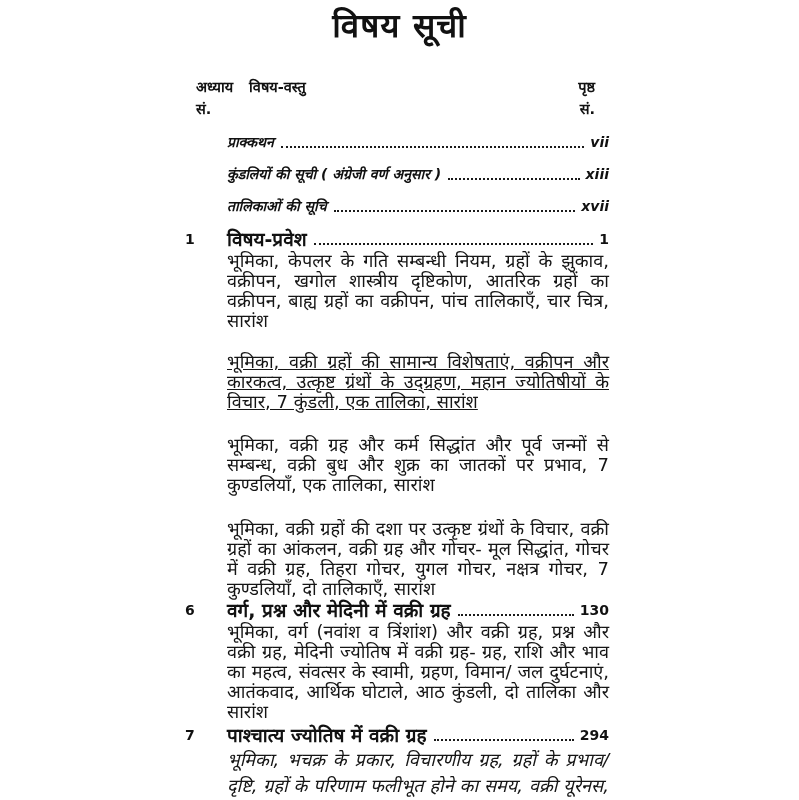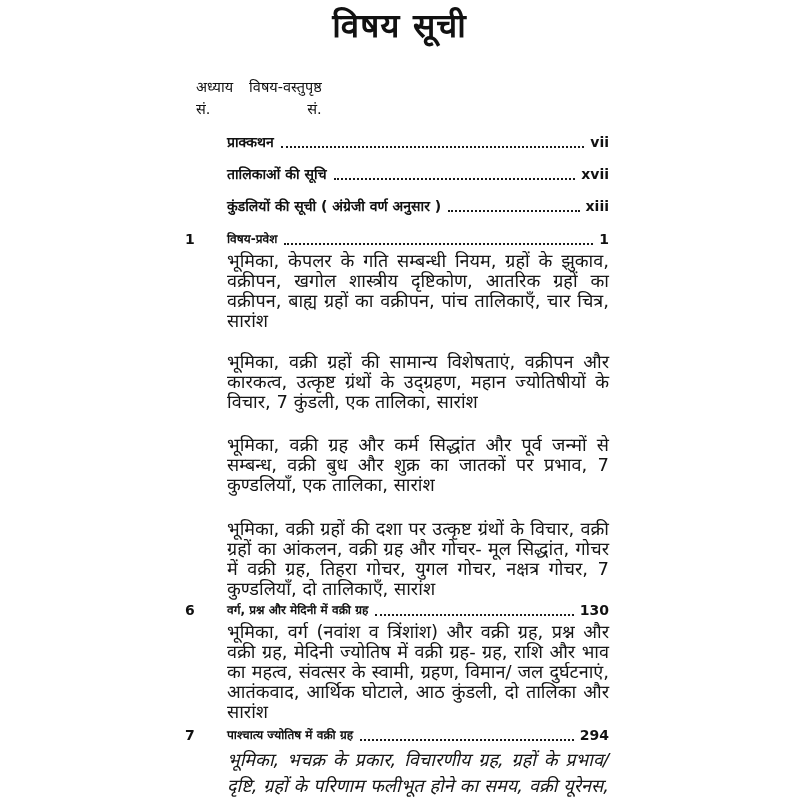--- a/index.html
+++ b/index.html
@@ -11,52 +11,52 @@
   .page { width:799px; height:800px; position:relative; }
   .book-title {
     padding-top:5px; text-align:center;
     font-size:33px; font-weight:bold; letter-spacing:1px;
     line-height:42px;
   }
   .toc { margin-left:185px; width:424px; font-size:14px; }
 
   
   .toc-header {
-    margin-top:29px; display:flex; 
-    font-weight:normal; font-size:14.5px; line-height:22px;
+    margin-top:29px; display:flex; justify-content:space-between;
+    font-weight:bold; font-size:14.5px; line-height:22px;
   }
   .hdr-left { padding-left:11px; }
   .hdr-left .l1 .w1 { margin-right:16px; }
   .hdr-right { text-align:right; padding-right:14px; }
 
   
   .leader-row { display:flex; align-items:flex-end; }
   .leader {
     flex:1 1 auto; min-width:28px;
     border-bottom:2px dotted #1a1a1a;
     margin:0 6px 5px 7px;
   }
   .pg { font-weight:bold; white-space:nowrap; }
 
   
   .front-matter { margin-top:12px; }
-  .fm-row { margin:0 0 11px 42px; font-weight:bold; line-height:21px; }
+  .fm-row { margin:0 0 11px 42px; font-weight:bold; line-height:21px;font-style:italic; }
   .fm-label { white-space:nowrap; }
 
   
   .entry-head { line-height:22px; font-weight:bold; }
   .entry-head .num { width:42px; flex:0 0 42px; font-weight:bold; }
-  .entry-head .etitle { white-space:nowrap; font-size:12px; }
+  .entry-head .etitle { white-space:nowrap; font-size:19px; }
   .desc {
     margin:1px 0 0 42px; width:382px;
     text-align:justify; font-size:18px; line-height:20px;
     font-weight:normal; color:#151515;
   }
   .gap-a { margin-bottom:21px; }
-  .gap-b { margin-bottom:23px; }
+  .gap-b { margin-bottom:23px;text-decoration:underline; }
   .gap-c { margin-bottom:24px; }
   .gap-d { margin-bottom:28px; }
   .gap-e { margin-bottom:0px; }
   .gap-f { margin-bottom:2px; }
   .desc.tight { line-height:26px;font-style:italic; }
 </style>
 </head>
 <body>
 
 <div class="page">
@@ -78,28 +78,28 @@
       </div>
     </div>
 
     <div class="front-matter">
       <div class="fm-row leader-row">
         <span class="fm-label">प्राक्कथन</span>
         <span class="leader"></span>
         <span class="pg">vii</span>
       </div>
       <div class="fm-row leader-row">
+        <span class="fm-label">कुंडलियों की सूची ( अंग्रेजी वर्ण अनुसार )</span>
+        <span class="leader"></span>
+        <span class="pg">xiii</span>
+      </div>
+      <div class="fm-row leader-row">
         <span class="fm-label">तालिकाओं की सूचि</span>
         <span class="leader"></span>
         <span class="pg">xvii</span>
-      </div>
-      <div class="fm-row leader-row">
-        <span class="fm-label">कुंडलियों की सूची ( अंग्रेजी वर्ण अनुसार )</span>
-        <span class="leader"></span>
-        <span class="pg">xiii</span>
       </div>
     </div>
 
     <div class="entry">
       <div class="entry-head leader-row">
         <span class="num">1</span>
         <span class="etitle">विषय-प्रवेश</span>
         <span class="leader"></span>
         <span class="pg">1</span>
       </div>

